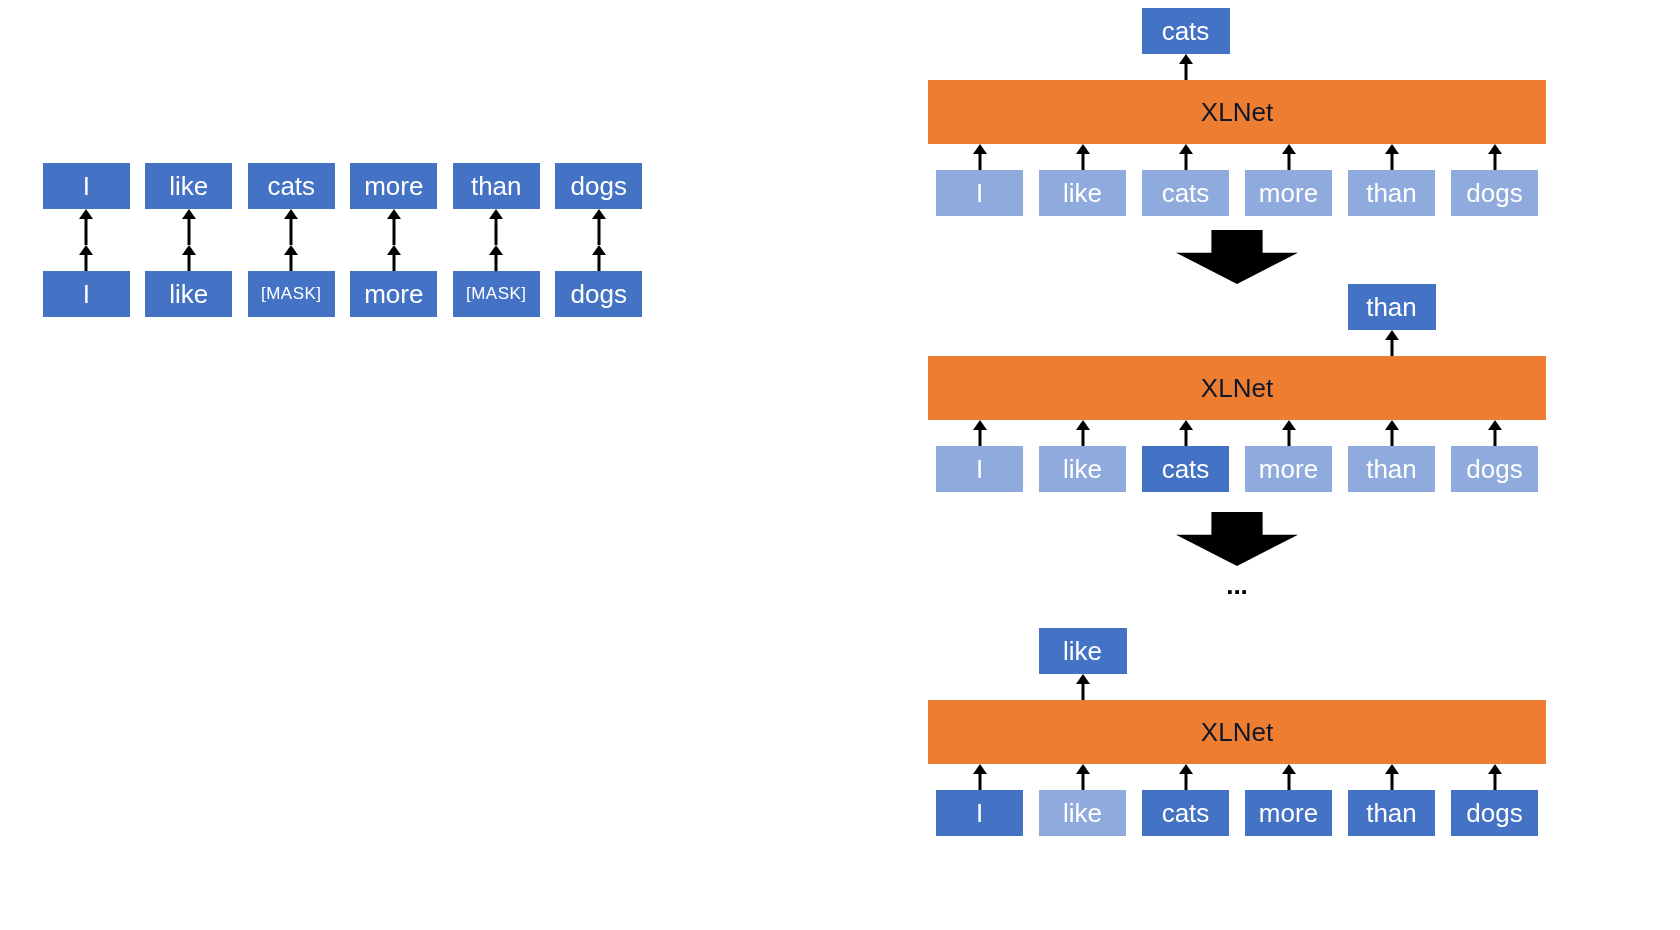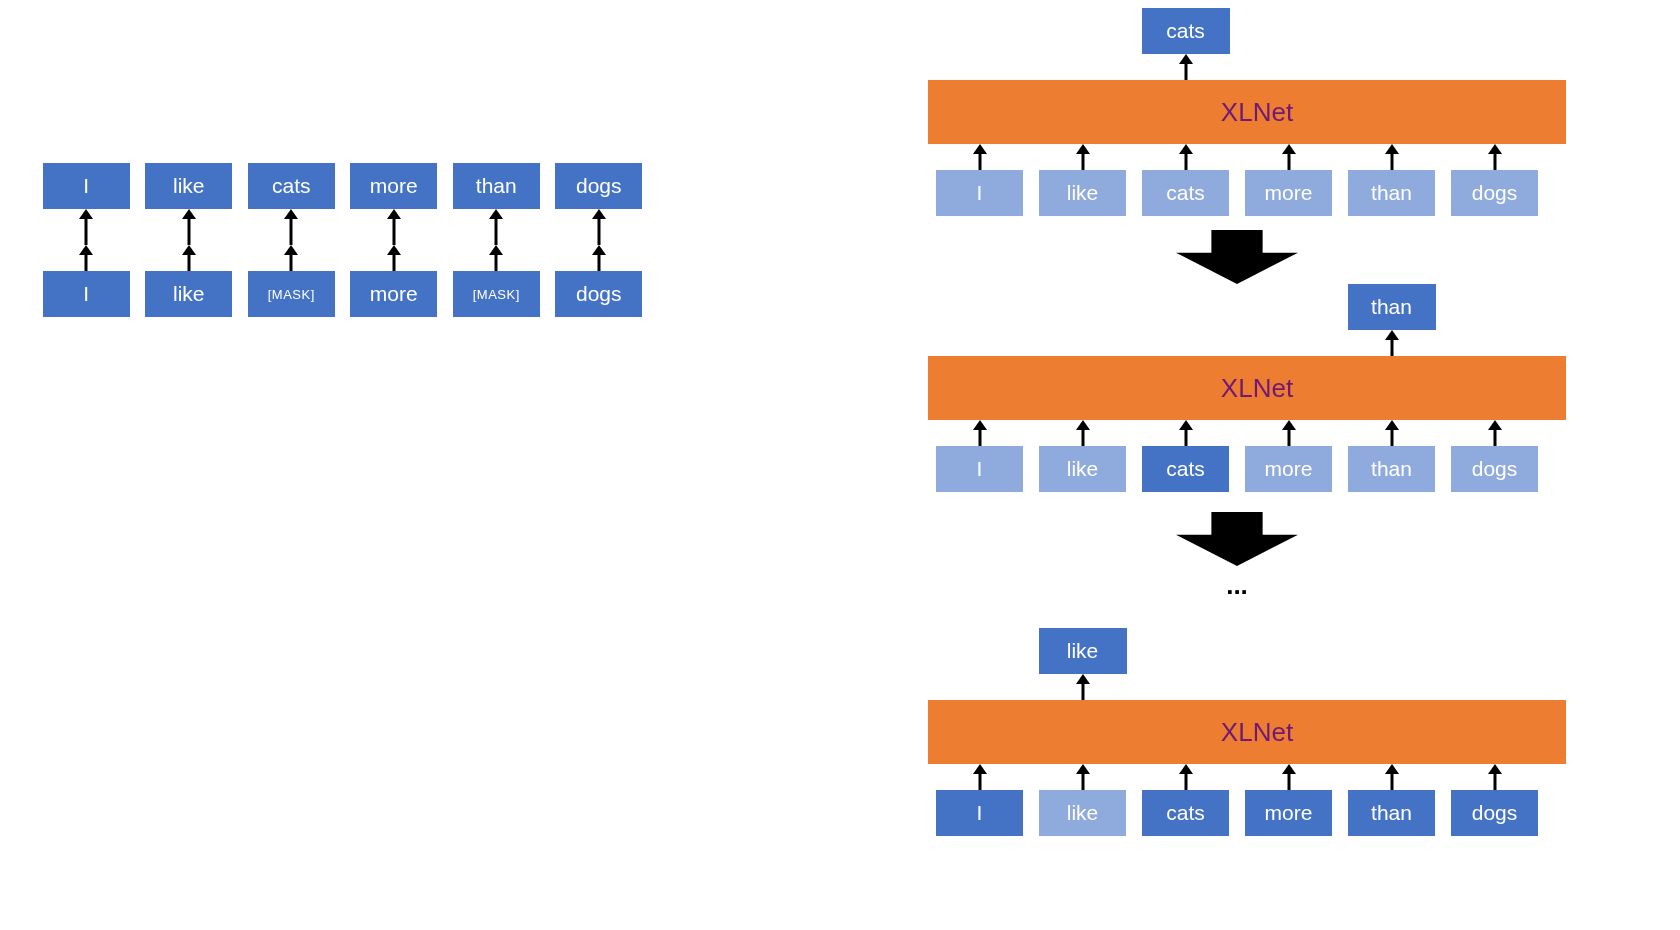--- a/index.html
+++ b/index.html
@@ -28,37 +28,36 @@
     width: 100%;
   }
 
   .box {
     width: 85%;
     height: 46px;
     display: flex;
     align-items: center;
     justify-content: center;
     color: #ffffff;
-    font-size: 21px;
+    font-size: 26px;
     box-sizing: border-box;
   }
   .dark  { background: var(--dark-blue, #4472C4); }
   .light { background: var(--light-blue, #8FAADC); }
-  .mask  { font-size: 13px; letter-spacing: 0.5px; }
+  .mask  { font-size: 17px; letter-spacing: 0.5px; }
 
   .bar {
     width: 100%;
     height: 58px;
     background: var(--orange, #ED7D31);
-    color: #701a75;
+    color: #0f172a;
     font-size: 26px;
     display: flex;
     align-items: center;
     justify-content: center;
-    padding-left: 20px;
   }
   .xlnet-diagram .bar { height: 64px; }
 
   
   .arrow-row { height: 26px; }
   .arrow-row.tall { height: 36px; }
   .up-arrow { position: relative; width: 16px; height: 100%; }
   .up-arrow::before {
     content: "";
     position: absolute; left: 50%; transform: translateX(-50%);

